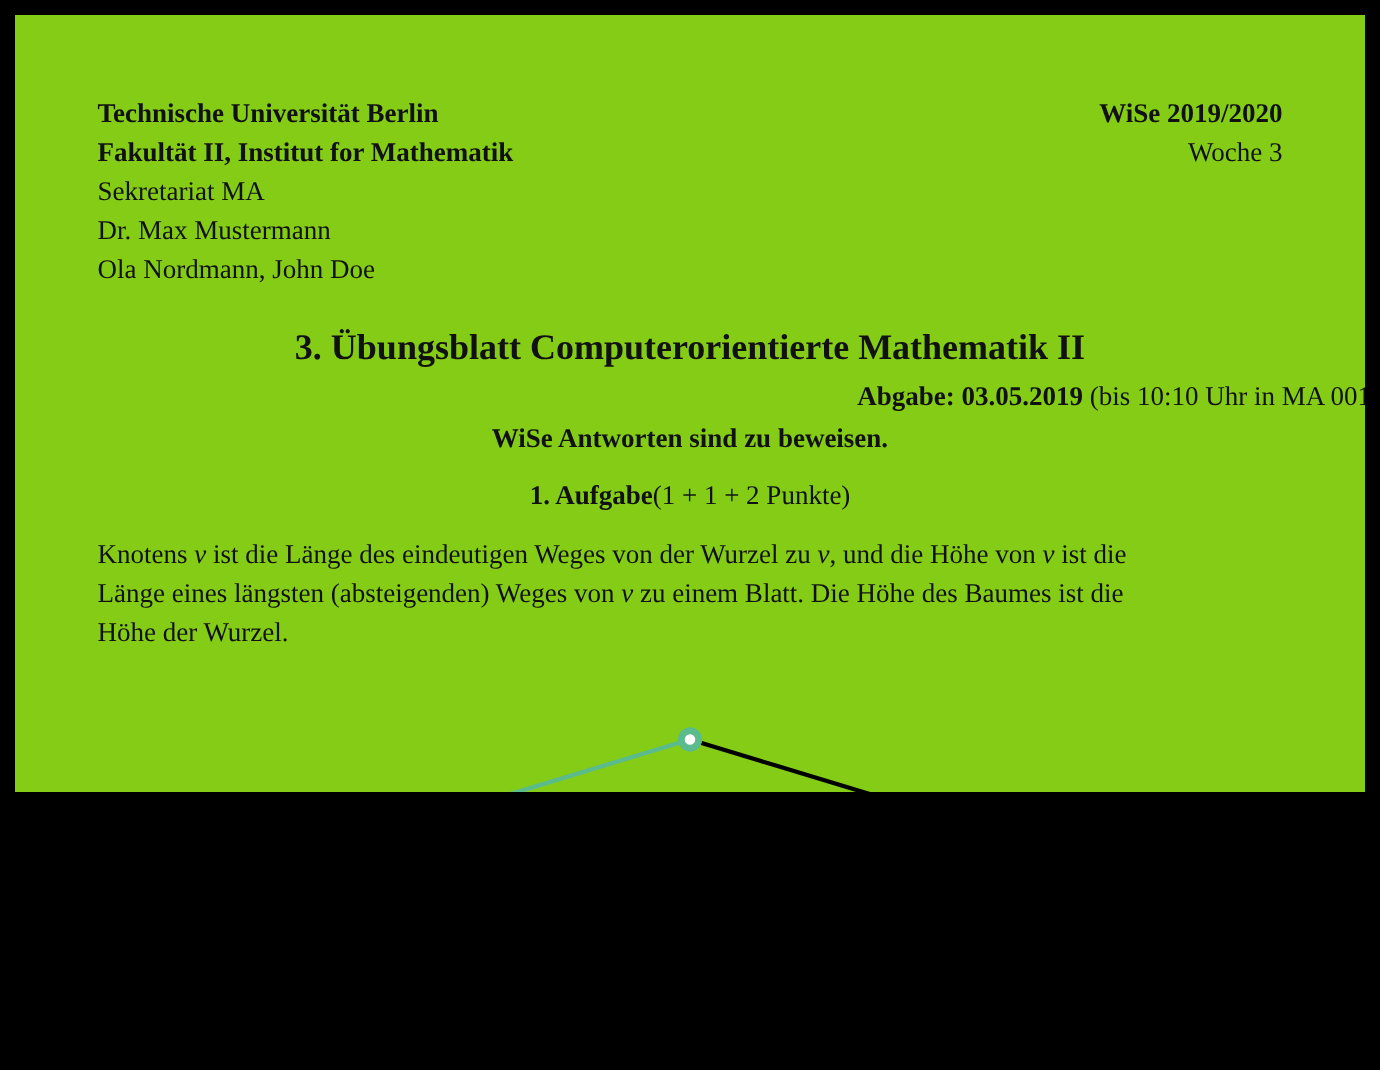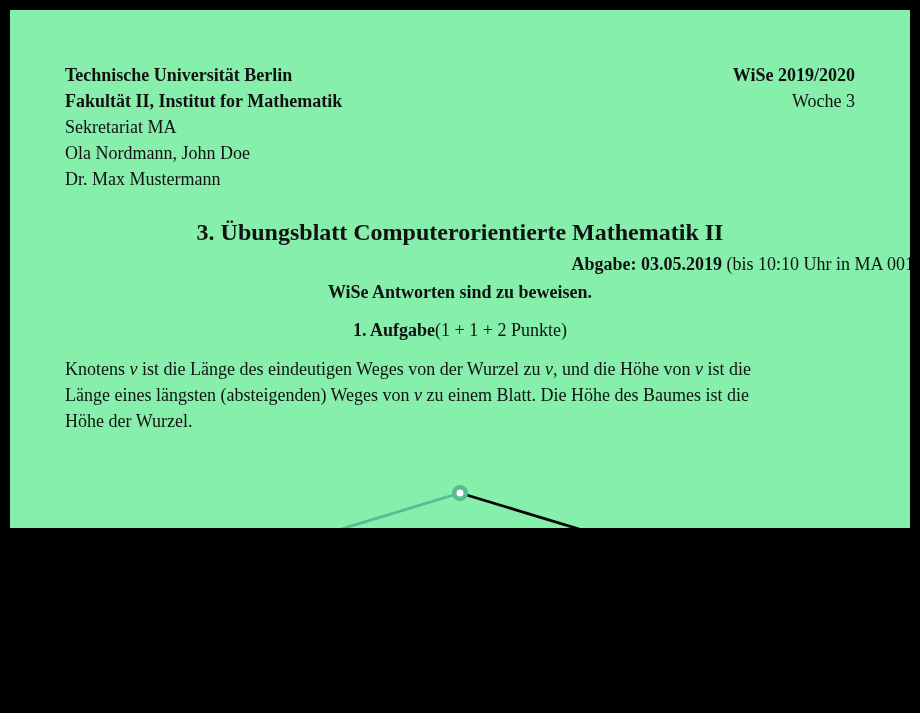--- a/index.html
+++ b/index.html
@@ -4,21 +4,21 @@
 <style>
   html, body {
     margin: 0;
     padding: 0;
     background: #000;
   }
   .page {
     position: relative;
     width: 920px;
     height: 538px;
-    background: #86efac;
+    background: #84cc16;
     overflow: hidden;
     font-family: "Liberation Serif", "DejaVu Serif", serif;
     color: #111111;
   }
   .frame {
     position: absolute;
     inset: 0;
     border: 10px solid #000000;
     pointer-events: none;
     z-index: 5;
@@ -101,22 +101,22 @@
 </head>
 <body>
 
 <div class="page">
   <div class="frame"></div>
 
   <div class="abs header-left">
     <div class="bold">Technische Universität Berlin</div>
     <div class="bold">Fakultät II, Institut for Mathematik</div>
     <div>Sekretariat MA</div>
+    <div>Dr. Max Mustermann</div>
     <div>Ola Nordmann, John Doe</div>
-    <div>Dr. Max Mustermann</div>
   </div>
 
   <div class="abs header-right">
     <div class="bold">WiSe 2019/2020</div>
     <div>Woche 3</div>
   </div>
 
   <div class="abs doc-title">3. Übungsblatt Computerorientierte Mathematik II</div>
 
   <div class="abs due-line"><span class="bold">Abgabe: 03.05.2019</span><span> (bis 10:10 Uhr in MA 001)</span></div>

